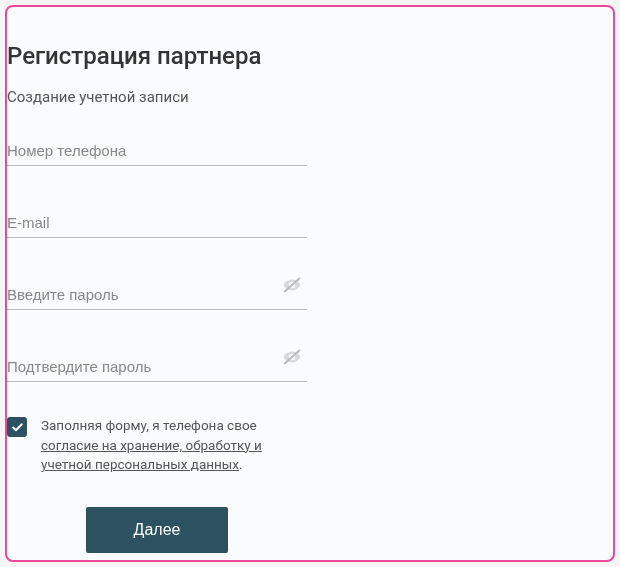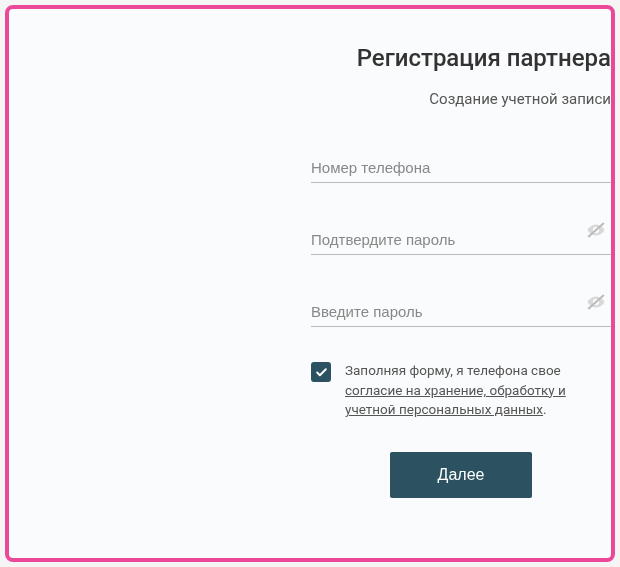--- a/index.html
+++ b/index.html
@@ -10,39 +10,39 @@
     body {
       font-family: -apple-system, BlinkMacSystemFont, "Segoe UI", Roboto, Arial, sans-serif;
       background: #f5f5f5;
       display: flex;
       justify-content: center;
       align-items: flex-start;
       padding: 5px;
     }
     .card {
       background: #fafbfc;
-      border: 4px solid #ec4899;
+      border: 2px solid #ec4899;
       border-radius: 8px;
       width: 610px;
       height: 557px;
       padding: 35px 0 30px 0;
       display: flex;
       flex-direction: column;
-      align-items: flex-end;
+      align-items: flex-start;
     }
     .title {
       font-size: 24px;
       font-weight: 500;
       color: #333;
       margin-bottom: 18px;
     }
     .subtitle {
       font-size: 15px;
       color: #555;
-      margin-bottom: 45px;
+      margin-bottom: 30px;
     }
     .form {
       width: 300px;
       display: flex;
       flex-direction: column;
     }
     .field {
       position: relative;
       margin-bottom: 42px;
     }
@@ -116,33 +116,36 @@
 <div class="card">
   <h1 class="title">Регистрация партнера</h1>
   <div class="subtitle">Создание учетной записи</div>
 
   <div class="form">
 
     <div class="field">
       <input type="text" placeholder="Номер телефона" style="">
     </div>
 
+    <div class="field">
+      <input type="text" placeholder="E-mail" style="">
+    </div>
 
     <div class="field">
-      <input type="password" placeholder="Подтвердите пароль" style="">
+      <input type="password" placeholder="Введите пароль" style="">
       <span class="eye-icon">
         <svg width="22" height="22" viewBox="0 0 24 24" fill="currentColor">
           <path d="M12 6c-5 0-9 4.5-9 6s4 6 9 6 9-4.5 9-6-4-6-9-6zm0 9.5A3.5 3.5 0 1 1 12 8.5a3.5 3.5 0 0 1 0 7z" opacity="0.55"></path>
           <line x1="4" y1="19" x2="20" y2="5" stroke="currentColor" stroke-width="2.2" stroke-linecap="round"></line>
         </svg>
       </span>
     </div>
 
     <div class="field">
-      <input type="password" placeholder="Введите пароль" style="">
+      <input type="password" placeholder="Подтвердите пароль" style="">
       <span class="eye-icon">
         <svg width="22" height="22" viewBox="0 0 24 24" fill="currentColor">
           <path d="M12 6c-5 0-9 4.5-9 6s4 6 9 6 9-4.5 9-6-4-6-9-6zm0 9.5A3.5 3.5 0 1 1 12 8.5a3.5 3.5 0 0 1 0 7z" opacity="0.55"></path>
           <line x1="4" y1="19" x2="20" y2="5" stroke="currentColor" stroke-width="2.2" stroke-linecap="round"></line>
         </svg>
       </span>
     </div>
 
     <div class="consent">
       <div class="checkbox">

